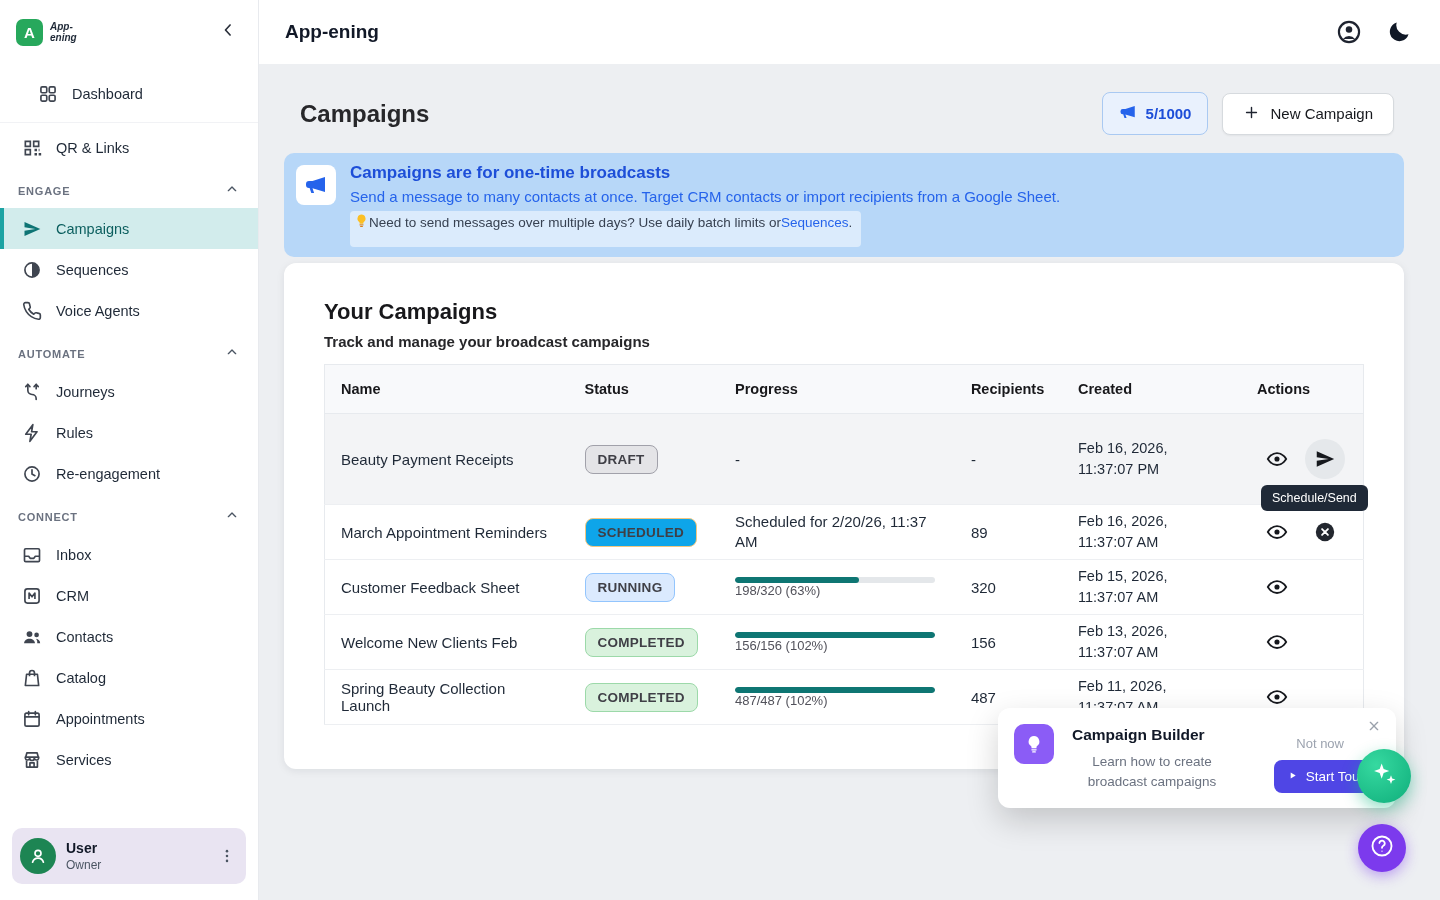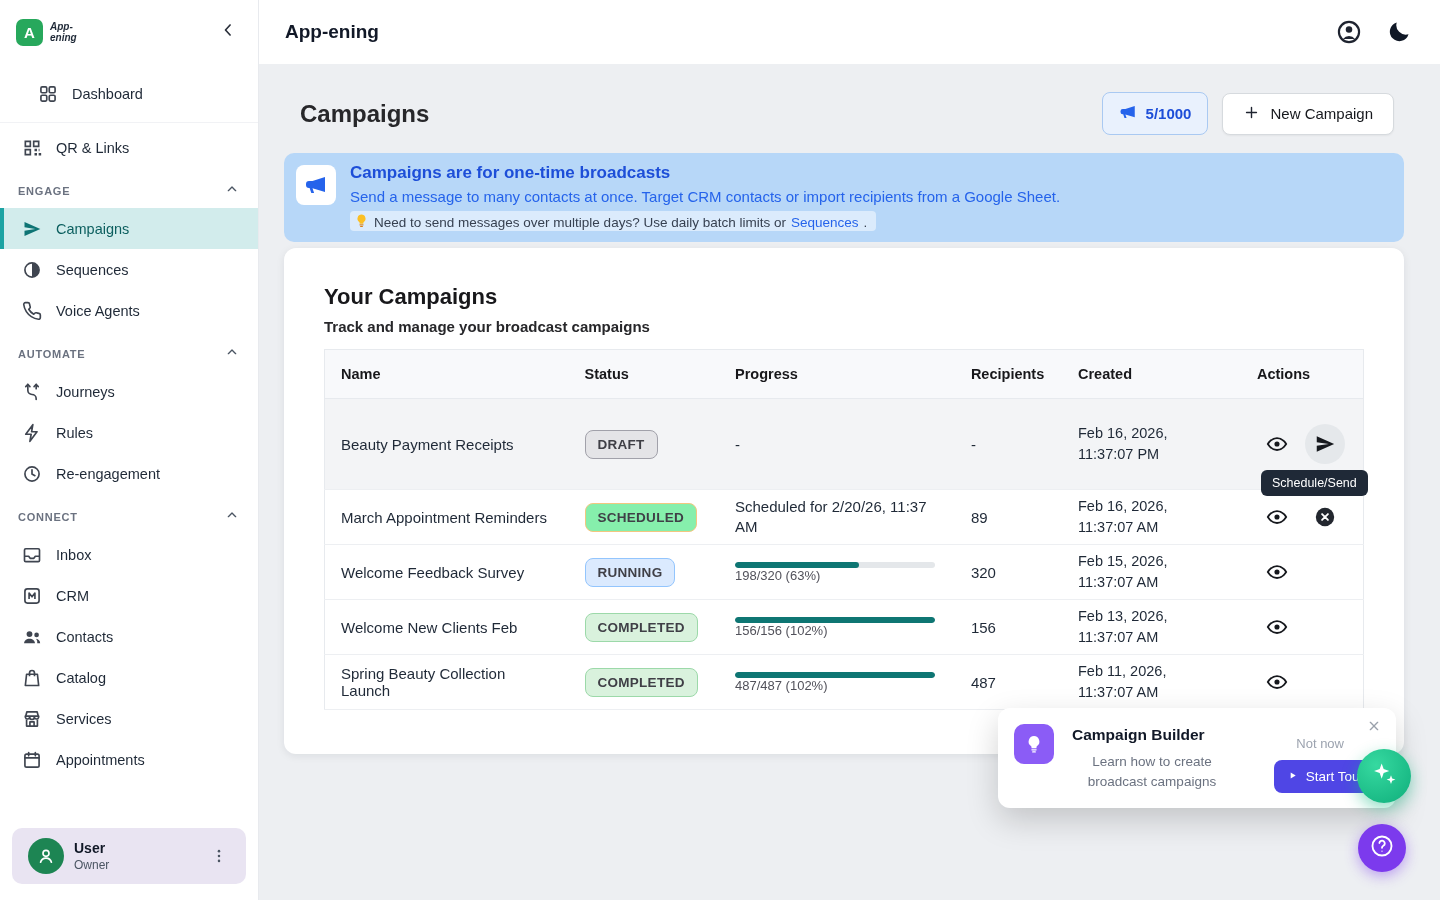--- a/index.html
+++ b/index.html
@@ -20,21 +20,21 @@
   .nav-item { display:flex; align-items:center; gap:14px; height:41px; padding:0 18px; font-size:14.5px; color:#1f2937; cursor:pointer; border-left:4px solid transparent; }
   .nav-item .nicon { width:20px; height:20px; flex:none; color:#3f4550; display:flex; }
   .nav-item .nicon svg { width:20px; height:20px; }
   .nav-item.active { background:#d2ecec; border-left-color:#1ca3a3; color:#0c5f5f; font-weight:500; }
   .nav-item.active .nicon { color:#0e7474; }
   .dash-block { padding:5px 16px 8px; border-bottom:1px solid #f1f2f5; margin-bottom:4px; }
   .nav-section { display:flex; align-items:center; justify-content:space-between; padding:13px 18px 7px; cursor:pointer; }
   .sec-label { font-size:11px; font-weight:700; letter-spacing:.07em; color:#6b7280; }
   .sec-chev svg { width:16px; height:16px; }
 
-  .user-card { flex:none; margin:10px 12px 16px; background:#e9e4f2; border-radius:10px; padding:10px 16px; display:flex; align-items:center; gap:10px; cursor:pointer; }
+  .user-card { flex:none; margin:10px 12px 16px; background:#e9e4f2; border-radius:10px; padding:10px 8px; display:flex; align-items:center; gap:10px; cursor:pointer; }
   .avatar { width:36px; height:36px; flex:none; border-radius:50%; background:#1d8553; display:flex; align-items:center; justify-content:center; }
   .avatar svg { width:20px; height:20px; }
   .user-meta { flex:1; }
   .user-name { font-size:14px; font-weight:700; color:#111827; }
   .user-role { font-size:12px; color:#4b5563; margin-top:2px; }
   .dots-btn { width:22px; display:flex; justify-content:center; cursor:pointer; }
   .dots-btn svg { width:18px; height:18px; }
 
   
   .main { flex:1; display:flex; flex-direction:column; background:#edeff2; min-width:0; }
@@ -51,38 +51,38 @@
   .quota { display:flex; align-items:center; gap:9px; background:#e9f1fd; border:1px solid #a9c9f2; color:#1d4ed8; font-weight:600; font-size:15px; padding:10px 16px; border-radius:8px; cursor:pointer; font-family:inherit;margin-left:8px; }
   .quota svg { width:18px; height:18px; }
   .btn-new { display:flex; align-items:center; gap:10px; background:#fff; border:1px solid #d6dade; border-radius:8px; padding:10px 20px; font-size:15px; color:#16181d; box-shadow:0 1px 2px rgba(0,0,0,.05); cursor:pointer; font-family:inherit; }
   .btn-new svg { width:17px; height:17px; }
 
   .banner { background:#b7d7f8; border-radius:10px; display:flex; gap:14px; padding:8px 12px 10px; align-items:flex-start; }
   .banner-icon { width:40px; height:40px; flex:none; margin-top:4px; background:#fff; border-radius:8px; display:flex; align-items:center; justify-content:center; color:#2563eb; }
   .banner-icon svg { width:24px; height:24px; }
   .banner-title { font-size:17px; font-weight:700; color:#1d4ed8; margin-top:2px; }
   .banner-sub { font-size:15px; color:#2563eb; margin-top:5px; }
-  .banner-tip { margin-top:6px; display:inline-flex; align-items:center; gap:5px; background:rgba(255,255,255,.5); border-radius:4px; padding:2px 9px 0 4px; font-size:13.5px; color:#374151; }
+  .banner-tip { margin-top:6px; display:inline-flex; align-items:center; background:rgba(255,255,255,.5); border-radius:4px; padding:2px 9px 16px 4px; font-size:13.5px; color:#374151; }
   .banner-tip svg { width:15px; height:15px; }
   .tip-link { color:#2563eb; cursor:pointer; }
 
   .card { background:#fff; border-radius:12px; box-shadow:0 2px 8px rgba(15,23,42,.08); margin-top:6px; padding:36px 40px 44px; }
   .card-title { font-size:22px; font-weight:600; color:#18181b; }
   .card-sub { font-size:15px; font-weight:600; color:#27272a; margin:8px 0 14px; }
 
   table.campaigns { width:100%; border-collapse:collapse; border:1px solid #e7eaee; }
   .campaigns thead th { background:#f8f9fb; border-bottom:1px solid #e7eaee; padding:16px; font-size:14.5px; font-weight:600; color:#18181b; text-align:left; }
   .campaigns td { padding:6px 16px; font-size:15px; color:#1f2937; border-bottom:1px solid #edeff2; vertical-align:middle; }
   tr.row-hover td { background:#f3f4f6; padding-top:24px; padding-bottom:24px; }
   .col-name { width:240px; } .col-status { width:148px; } .col-progress { width:232px; }
   .col-recipients { width:100px; } .col-created { width:176px; } .col-actions { width:120px; }
   .c-name { font-size:15.5px; color:#27272a; }
   .badge { display:inline-block; padding:6px 12px; border-radius:8px; font-size:13.5px; font-weight:600; color:#3f3f46; letter-spacing:.02em; border:1px solid; white-space:nowrap; }
   .badge.draft { background:#e4e4e7; border-color:#a1a1aa; }
-  .badge.scheduled { background:#86efac; border-color:#f2c77f; }
+  .badge.scheduled { background:#0ea5e9; border-color:#f2c77f; }
   .badge.running { background:#dbeafe; border-color:#93c5fd; }
   .badge.completed { background:#d9f2dd; border-color:#9cd9a9; }
   .track { width:200px; height:6px; background:#e4e7ea; border-radius:4px; overflow:hidden; }
   .fill { height:100%; background:#0e7673; border-radius:4px; }
   .ptext { font-size:13px; color:#52525b; }
   .sched-text { max-width:210px; line-height:1.35; }
   .c-created div { line-height:1.45; font-size:14.5px; }
   .act-wrap { position:relative; display:flex; align-items:center; gap:8px; }
   .icon-btn { width:40px; height:40px; border-radius:50%; display:flex; align-items:center; justify-content:center; cursor:pointer; }
   .icon-btn svg { width:22px; height:22px; }
@@ -253,37 +253,37 @@
         <span class="nicon">
             <svg viewBox="0 0 24 24" fill="none" stroke="currentColor" stroke-width="2" stroke-linejoin="round">
               <path d="M5.5 7.5h13L20 21H4L5.5 7.5z"></path>
               <path d="M9 10V6a3 3 0 0 1 6 0v4"></path>
             </svg>
           </span>
         <span>Catalog</span>
       </div>
       <div class="nav-item">
         <span class="nicon">
+            <svg viewBox="0 0 24 24" fill="none" stroke="currentColor" stroke-width="2" stroke-linecap="round">
+              <rect x="3.5" y="5" width="17" height="15.5" rx="2"></rect>
+              <path d="M3.5 9.5h17M8 3v4M16 3v4"></path>
+            </svg>
+          </span>
+        <span>Appointments</span>
+      </div>
+      <div class="nav-item">
+        <span class="nicon">
             <svg viewBox="0 0 24 24" fill="none" stroke="currentColor" stroke-width="2" stroke-linejoin="round">
               <path d="M4.5 8.5L5.8 3.5h12.4l1.3 5"></path>
               <path d="M4 8.5h16v1.2a2.7 2.7 0 0 1-5.3.2 2.7 2.7 0 0 1-5.4 0A2.7 2.7 0 0 1 4 9.7V8.5z"></path>
               <path d="M5.5 12.5v8h13v-8"></path>
               <path d="M9.5 20.5v-5h5v5"></path>
             </svg>
           </span>
         <span>Services</span>
-      </div>
-      <div class="nav-item">
-        <span class="nicon">
-            <svg viewBox="0 0 24 24" fill="none" stroke="currentColor" stroke-width="2" stroke-linecap="round">
-              <rect x="3.5" y="5" width="17" height="15.5" rx="2"></rect>
-              <path d="M3.5 9.5h17M8 3v4M16 3v4"></path>
-            </svg>
-          </span>
-        <span>Appointments</span>
       </div>
     </nav>
 
     <div class="user-card">
       <div class="avatar">
           <svg viewBox="0 0 24 24" fill="none" stroke="#fff" stroke-width="2" stroke-linecap="round">
             <circle cx="12" cy="8.8" r="3.6"></circle>
             <path d="M5.5 19.5c.8-3.2 3.4-5 6.5-5s5.7 1.8 6.5 5"></path>
           </svg>
         </div>
@@ -424,21 +424,21 @@
                   <span class="icon-btn">
                       <svg viewBox="0 0 24 24">
                         <circle cx="12" cy="12" r="10" fill="#23272f"></circle>
                         <path d="M8.8 8.8l6.4 6.4M15.2 8.8l-6.4 6.4" stroke="#fff" stroke-width="2" stroke-linecap="round"></path>
                       </svg>
                     </span>
                 </div>
               </td>
             </tr>
             <tr>
-              <td class="c-name">Welcome Feedback Survey</td>
+              <td class="c-name">Customer Feedback Sheet</td>
               <td><span class="badge running">RUNNING</span></td>
               <td>
                 <div class="track">
                     <div class="fill" style="width: 62%;"></div>
                   </div>
                 <div class="ptext">198/320 (63%)</div>
               </td>
               <td>320</td>
               <td class="c-created">
                   <div>Feb 15, 2026,</div>

